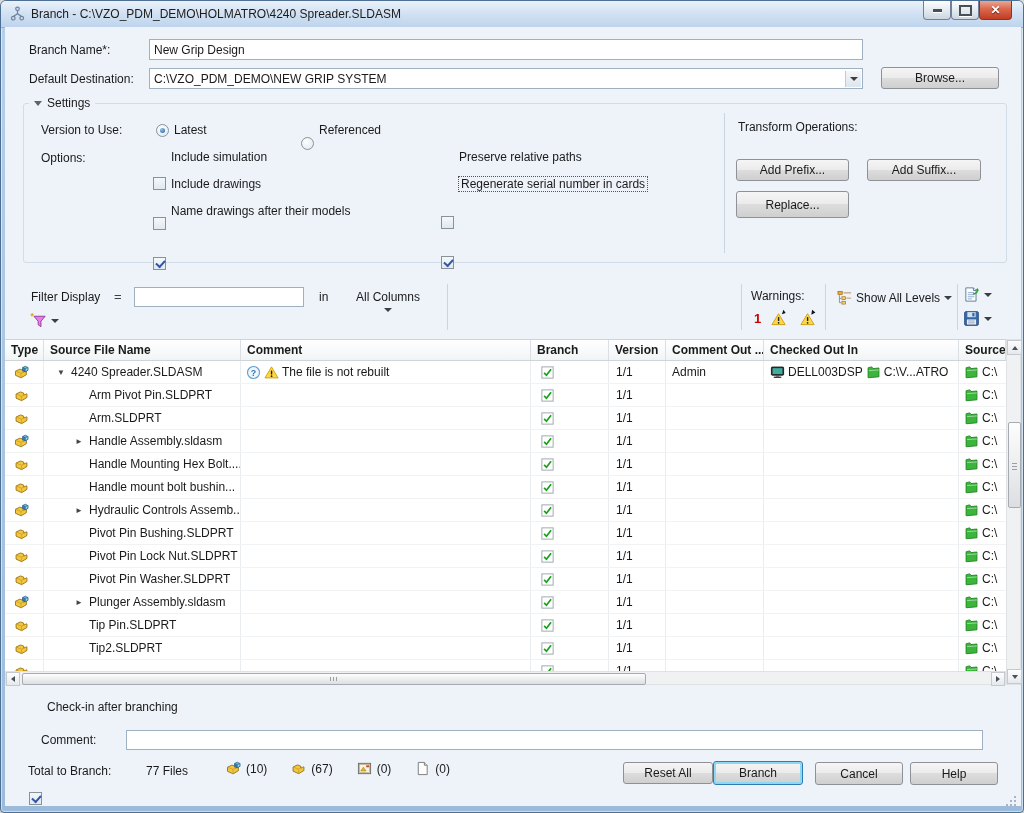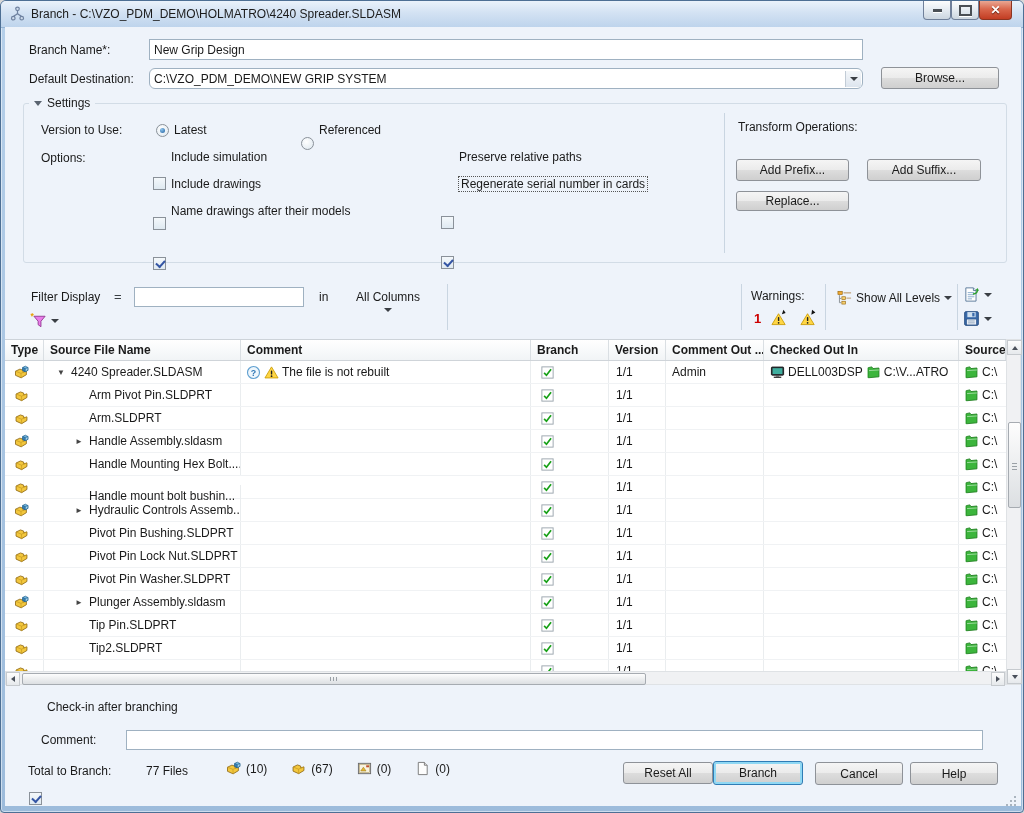--- a/index.html
+++ b/index.html
@@ -108,21 +108,21 @@
         <span class="glyph-close">✕</span>
       </div>
   </div>
 
   <div class="client"></div>
 
   <div class="abs bold" style="left:28px;top:42px;">Branch Name*:</div>
   <input class="abs tb" style="left: 148px; top: 38px; width: 714px; height: 21px;" value="New Grip Design">
 
   <div class="abs bold" style="left:28px;top:71px;">Default Destination:</div>
-  <div class="abs tb" style="left:148px;top:67px;width:714px;height:21px;padding-top:3px;border-radius:6px;">
+  <div class="abs tb" style="left:148px;top:67px;width:714px;height:21px;padding-top:3px;">
     <span>C:\VZO_PDM_DEMO\NEW GRIP SYSTEM</span>
     <span class="combo-arrow" style="right:1px;top:2px;height:16px;">
         <span class="caret"></span>
       </span>
   </div>
   <div class="abs w7btn" style="left:880px;top:66px;width:118px;height:22px;">Browse...</div>
 
   <div class="abs groupbox" style="left:22px;top:102px;width:984px;height:160px;"></div>
   <div class="legend" style="left:28px;top:95px;">
     <span class="tree-caret"></span>
@@ -145,21 +145,21 @@
 
   <div class="abs cb" style="left:440px;top:150px;"></div>
   <div class="abs" style="left:458px;top:149px;">Preserve relative paths</div>
   <div class="abs cb checked" style="left:440px;top:177px;"></div>
   <div class="abs dotted-focus" style="left:458px;top:176px;padding:0 2px;">Regenerate serial number in cards</div>
 
   <div class="vsep" style="left:723px;top:112px;height:140px;"></div>
   <div class="abs" style="left:737px;top:119px;">Transform Operations:</div>
   <div class="abs w7btn" style="left:735px;top:158px;width:113px;height:22px;">Add Prefix...</div>
   <div class="abs w7btn" style="left:866px;top:158px;width:114px;height:22px;">Add Suffix...</div>
-  <div class="abs w7btn" style="left:735px;top:190px;width:113px;height:20px;">Replace...</div>
+  <div class="abs w7btn" style="left:735px;top:190px;width:113px;height:27px;">Replace...</div>
 
   <div class="abs bold" style="left:30px;top:289px;">Filter Display</div>
   <div class="abs bold" style="left:113px;top:288px;font-size:13px;color:#3a3f44;">=</div>
   <input class="abs tb" style="left: 133px; top: 286px; width: 170px; height: 20px;" value="">
   <div class="abs bold" style="left:318px;top:289px;">in</div>
   <div class="abs tool" style="left:355px;top:289px;flex-direction:column;">
     <span>All Columns</span>
     <span class="caret"></span>
   </div>
   <div class="abs tool" style="left:29px;top:311px;">
@@ -487,21 +487,21 @@
       </div>
       <div class="t-row">
         <div class="tc" style="width: 39px; padding-left: 9px;">
           <span class="ic">
             <svg viewBox="0 0 16 16">
               <path d="M2.2 10.8 L2.2 6.4 L6.9 4.2 L10.3 5.4 L10.3 7.3 L13.8 6.3 L13.8 10.1 L8.2 13.5 Z" fill="#f3c73d" stroke="#8f6a16" stroke-width="0.9" stroke-linejoin="round"></path>
               <path d="M2.2 6.4 L8 8.7 L8.2 13.5 M8 8.7 L13.8 6.3" fill="none" stroke="#c79c20" stroke-width="0.8"></path>
             </svg>
           </span>
         </div>
-        <div class="tc" style="width: 197px; padding-left: 28px; margin-top: 9px;">
+        <div class="tc" style="width: 197px; padding-left: 28px;">
           <span class="row-caret" style="font-size: 8px;"></span>
           <span>Handle mount bolt bushin...</span>
         </div>
         <div class="tc" style="width: 290px; padding-left: 5px;"></div>
         <div class="tc" style="width: 78px; padding-left: 9px;">
           <span class="ic">
             <svg viewBox="0 0 16 16">
               <rect x="2" y="2" width="12" height="12" fill="#fff" stroke="#9aa5ae"></rect>
               <path d="M4.4 8.4 L6.9 11 L11.8 4.6" fill="none" stroke="#17a017" stroke-width="1.8"></path>
             </svg>

